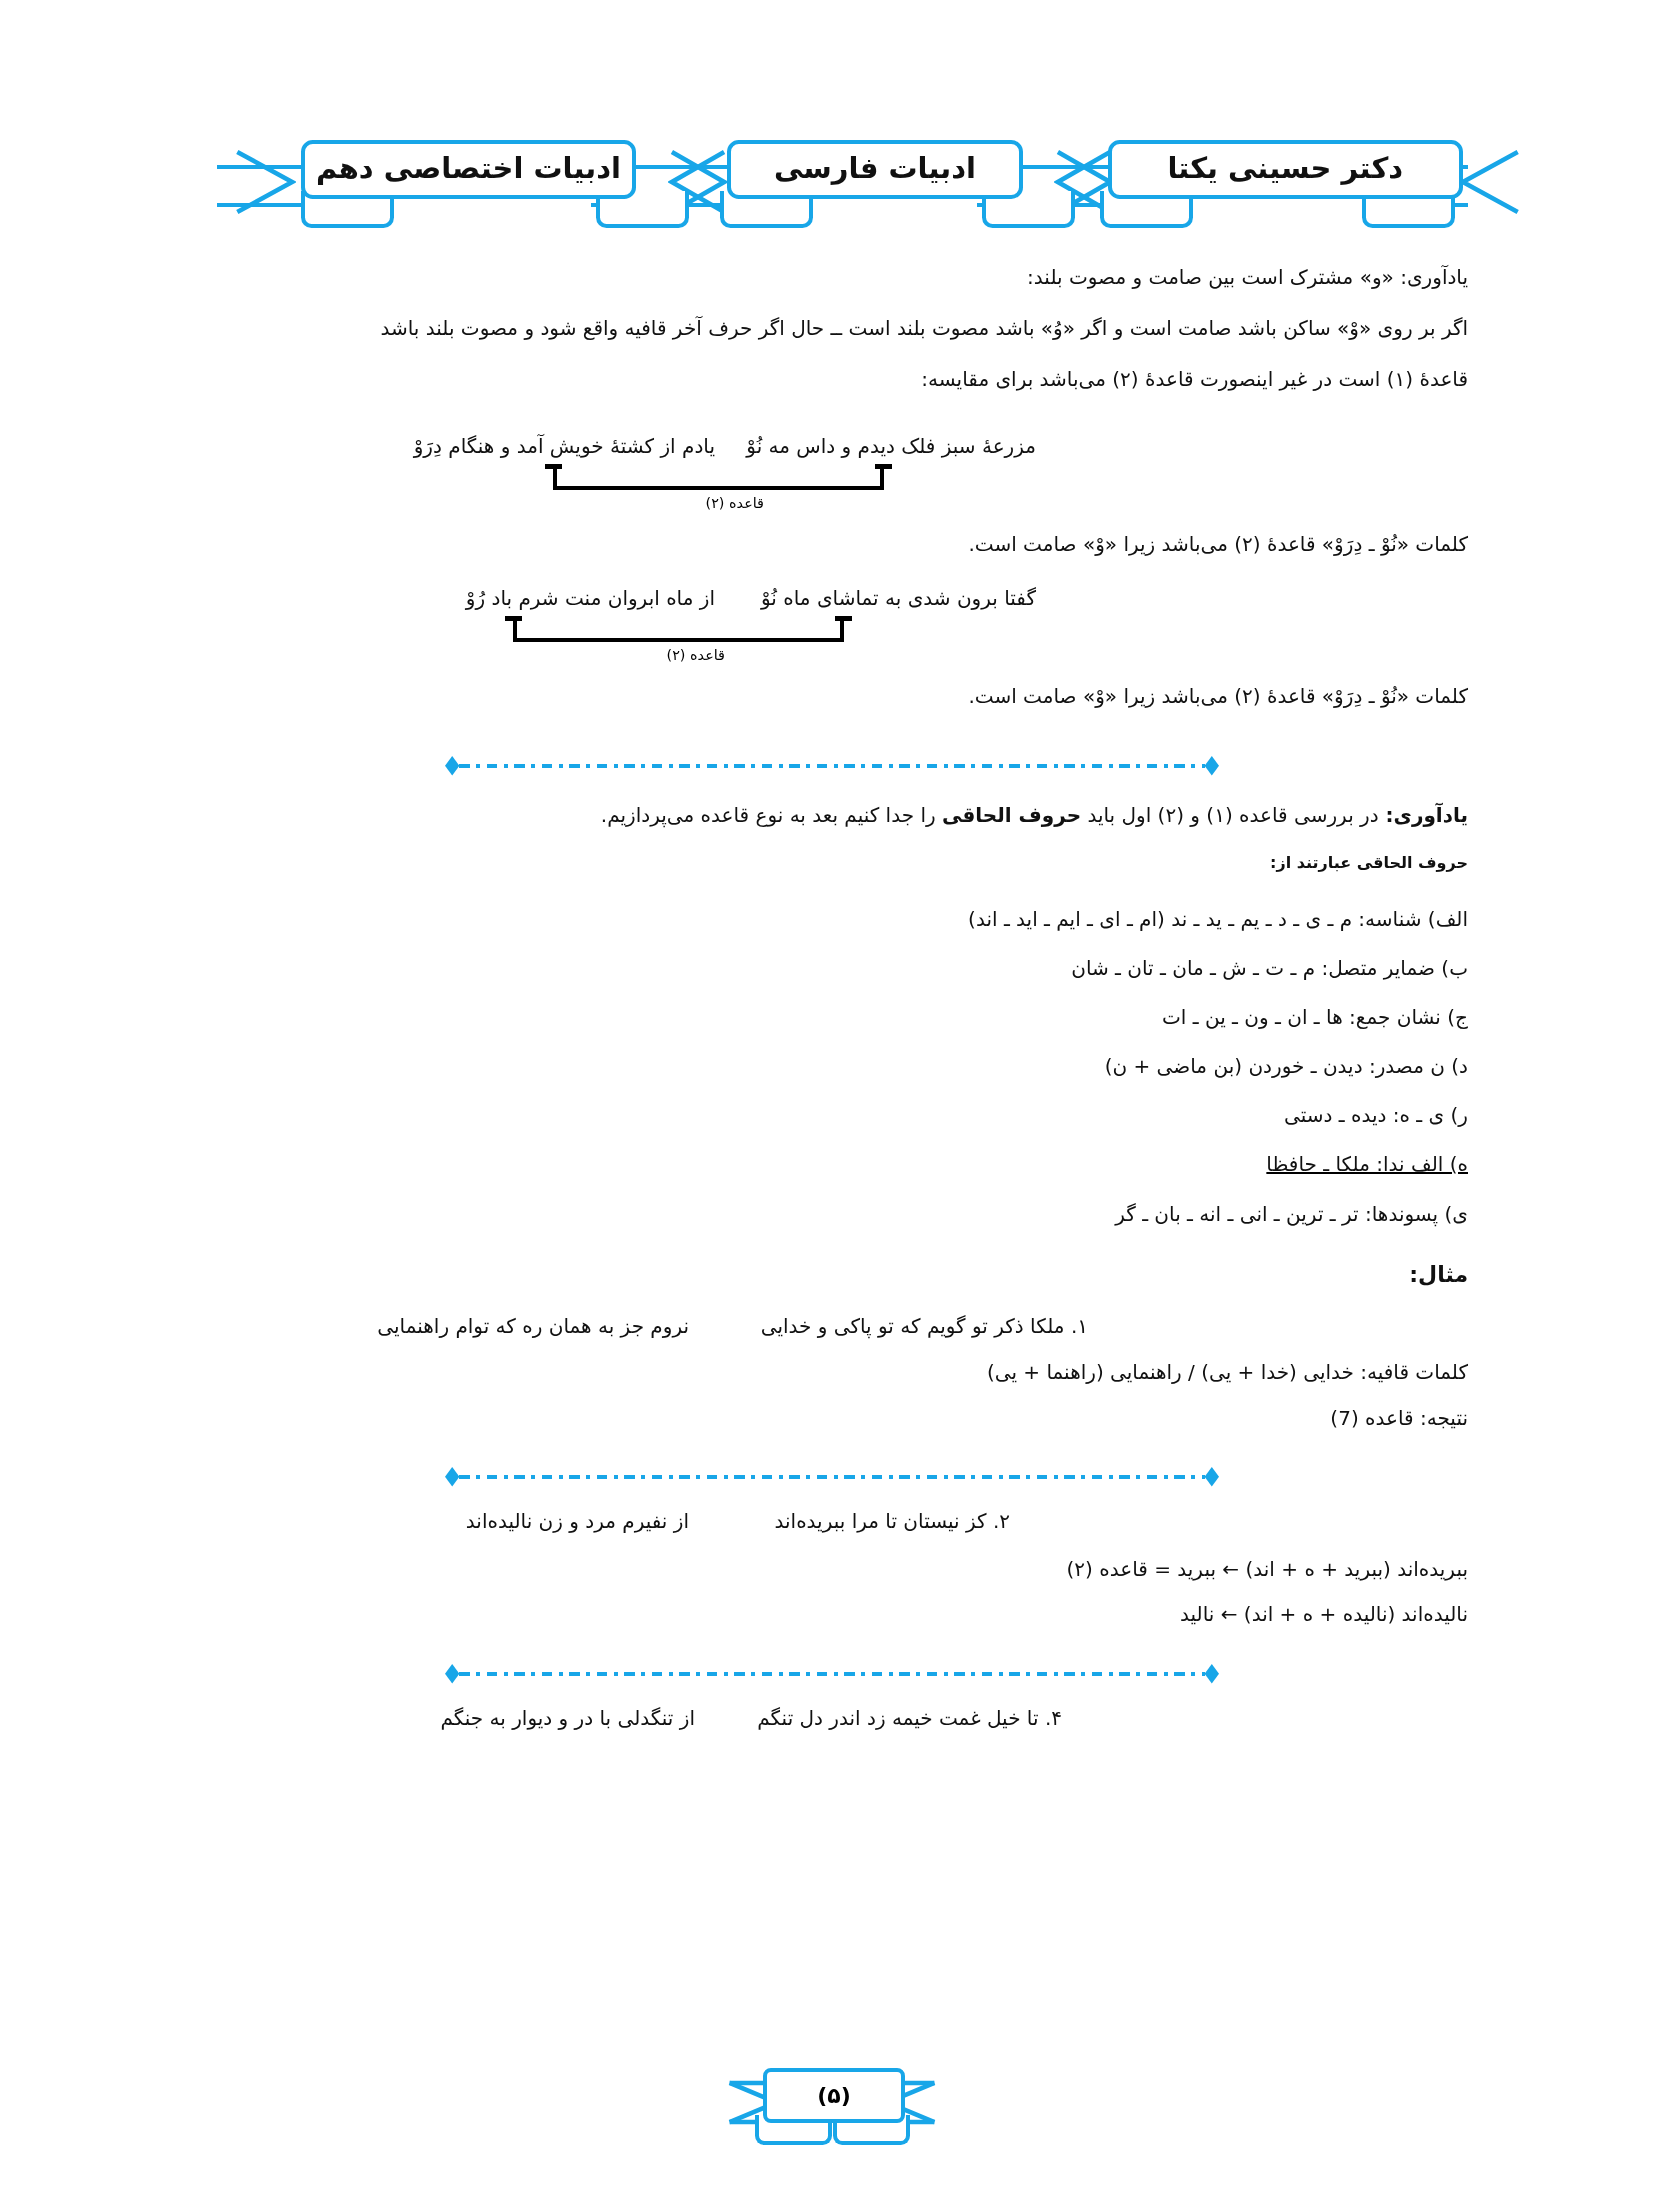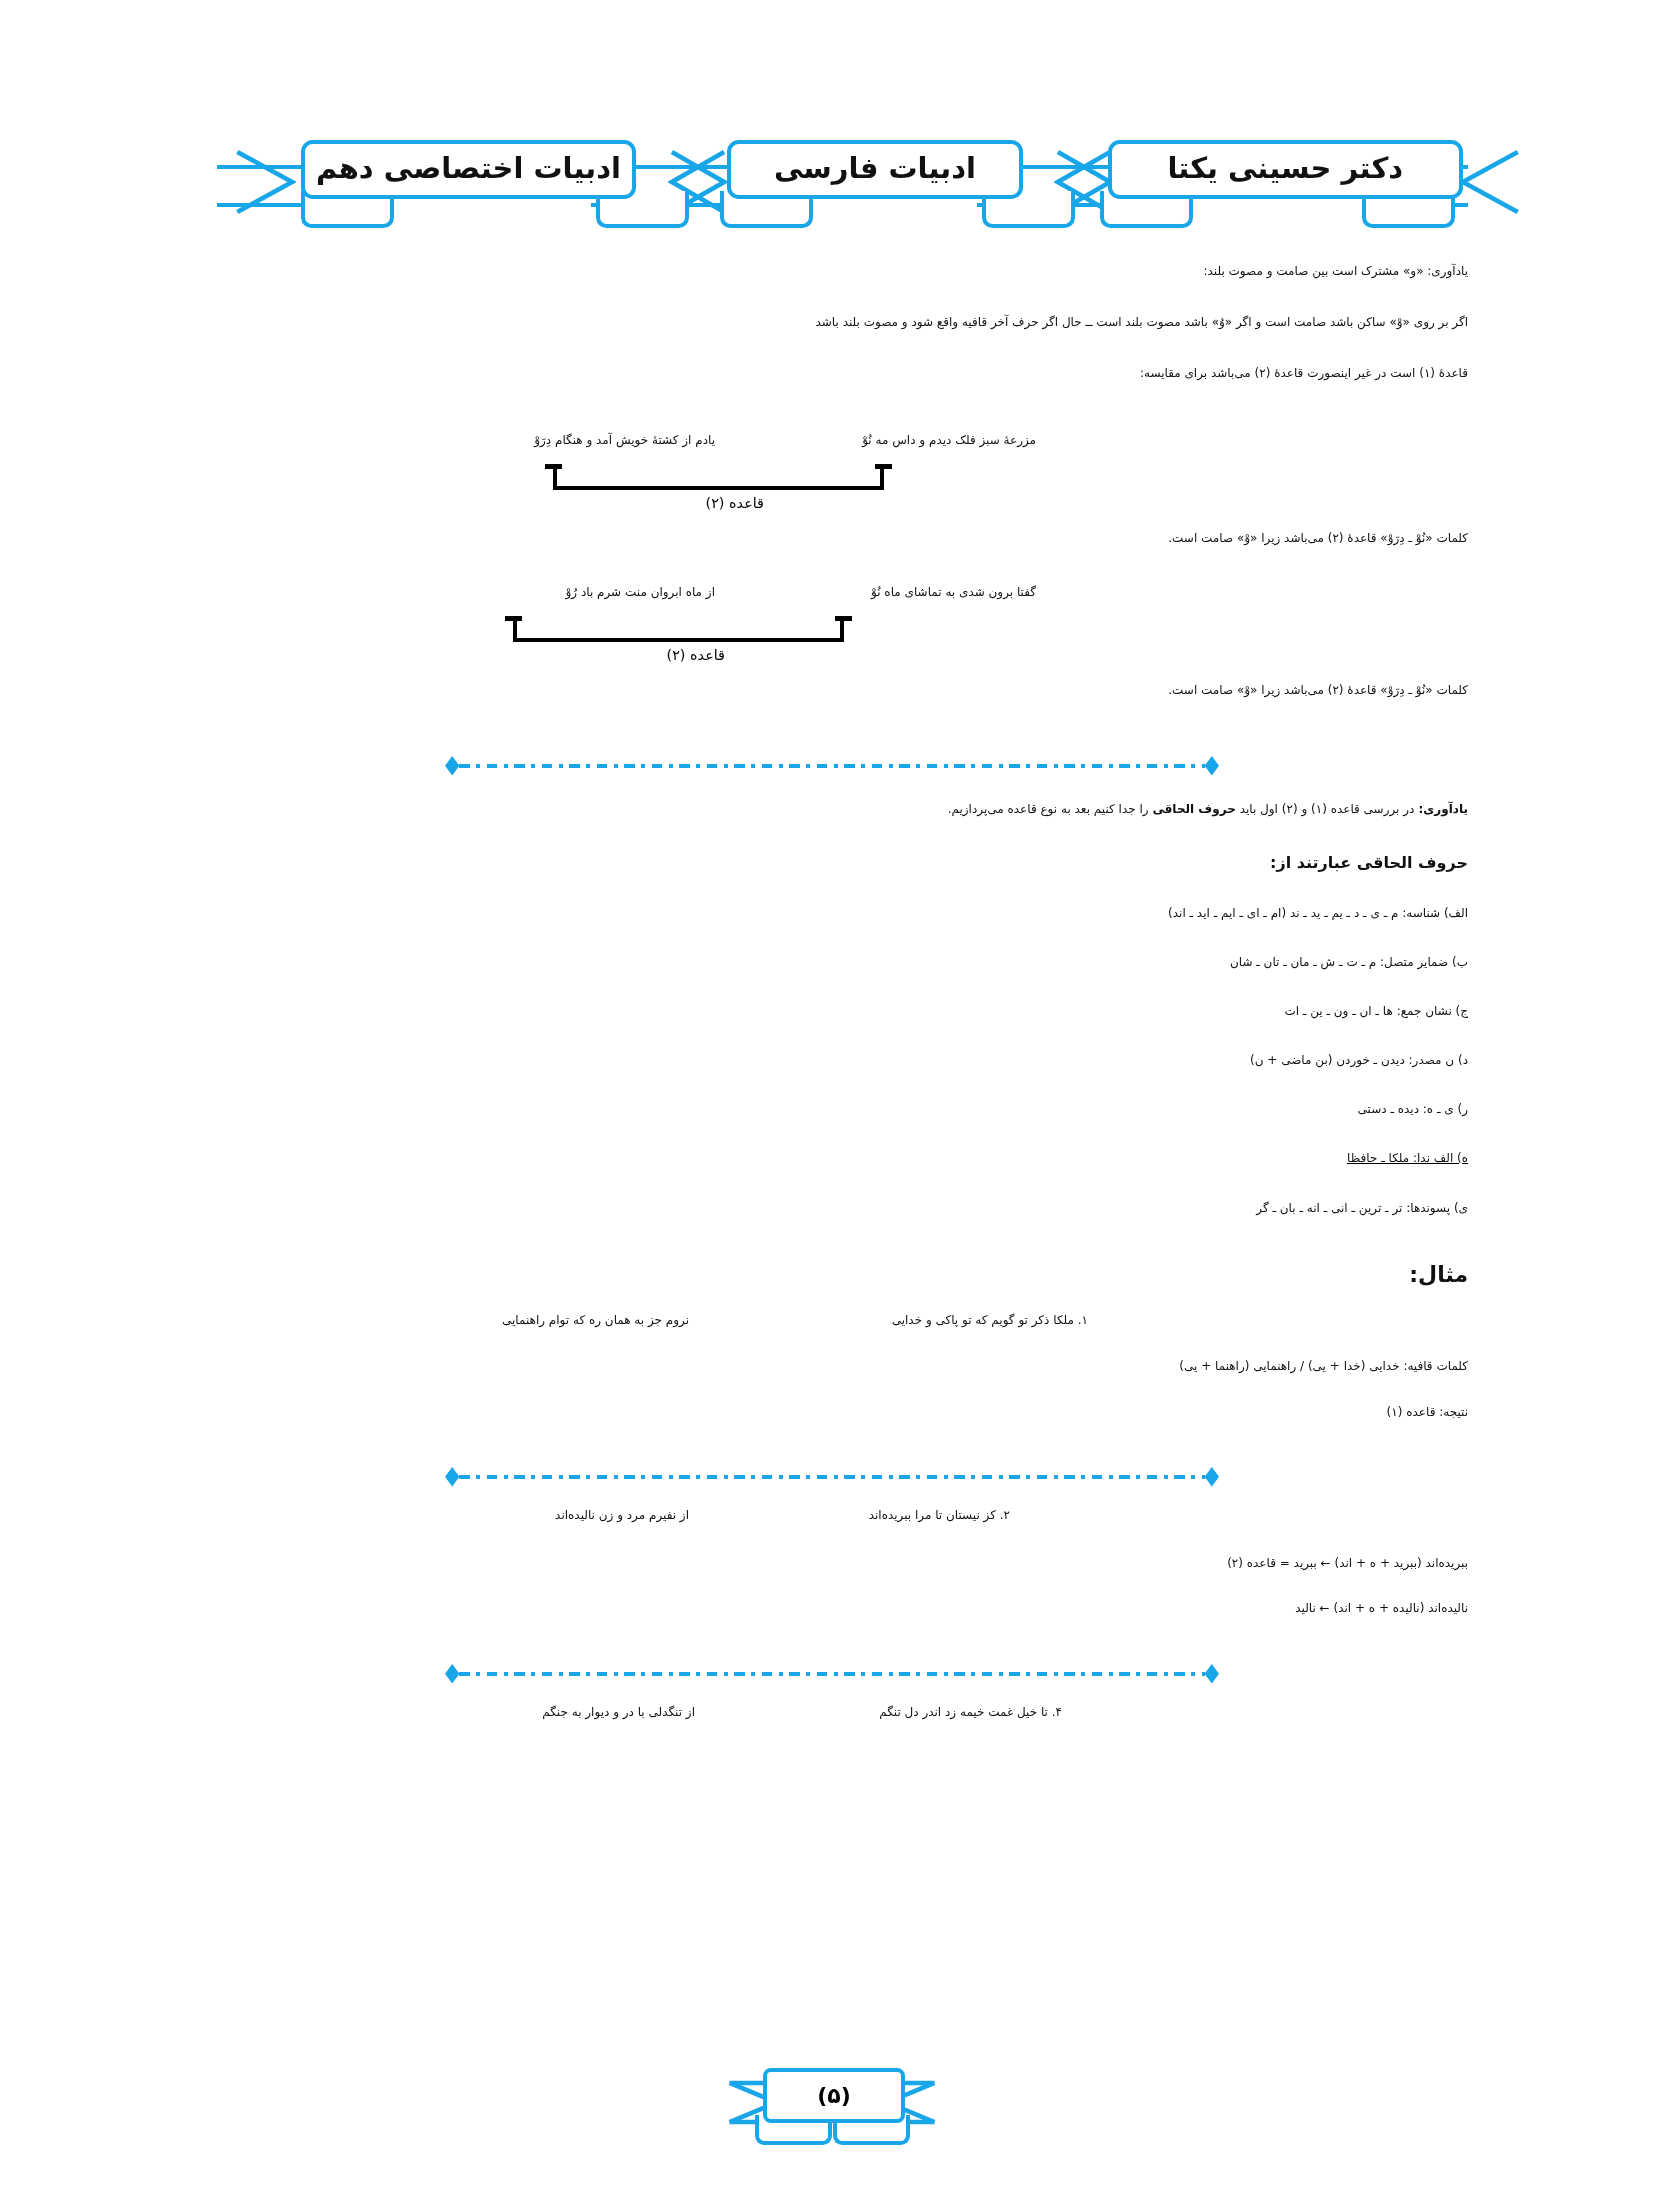--- a/index.html
+++ b/index.html
@@ -92,21 +92,21 @@
   }
 
   
   .content {
     position: absolute;
     top: 262px;
     right: 196px;
     left: 196px;
   }
   .line {
-    font-size: 12px;
+    font-size: 20px;
     line-height: 1.5;
     color: #111;
     white-space: nowrap;
     font-family: "DejaVu Sans", "Liberation Sans", sans-serif;
   }
   .row {
     position: absolute;
     right: 0;
     left: 0;
   }
@@ -371,21 +371,21 @@
   </div>
 
   <div class="couplet" style="top:1049px; height:31px;">
     <div class="hemi-a line" style="right:380px;">۱. ملکا ذکر تو گویم که تو پاکی و خدایی</div>
     <div class="hemi-b line" style="right:779px;">نروم جز به همان ره که توام راهنمایی</div>
   </div>
   <div class="row" style="top:1095px;">
     <div class="line right-align">کلمات قافیه: خدایی (خدا + یی) / راهنمایی (راهنما + یی)</div>
   </div>
   <div class="row" style="top:1141px;">
-    <div class="line right-align">نتیجه: قاعده (۱)</div>
+    <div class="line right-align">نتیجه: قاعده (7)</div>
   </div>
 
   <div class="divider" style="top:1205px; right:249px; left:249px;">
     <div class="diamond"></div>
     <div class="dashline"></div>
     <div class="diamond"></div>
   </div>
 
   <div class="couplet" style="top:1244px; height:31px;">
     <div class="hemi-a line" style="right:458px;margin-left:12px;">۲. کز نیستان تا مرا ببریده‌اند</div>

